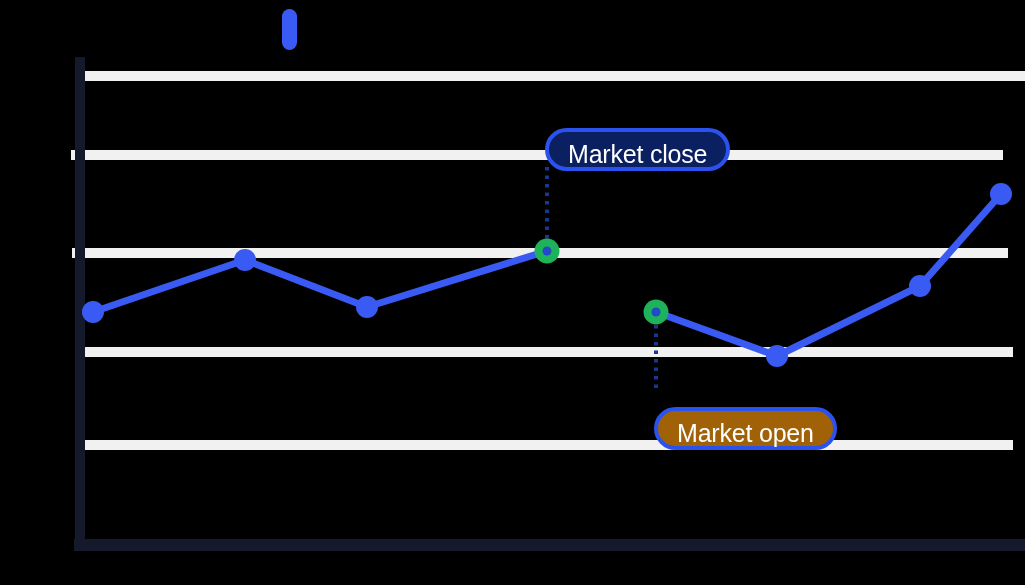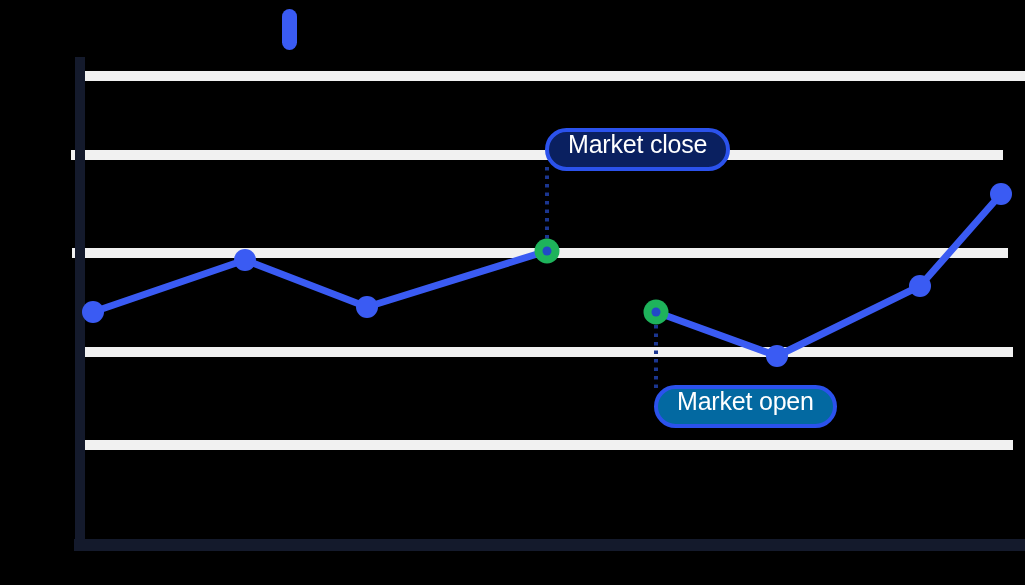--- a/index.html
+++ b/index.html
@@ -8,21 +8,21 @@
     width: 1025px;
     height: 585px;
     background: #000000;
     overflow: hidden;
     font-family: "Liberation Sans", sans-serif;
   }
   .chart-svg { position: absolute; left: 0; top: 0; }
   .badge {
     position: absolute;
     display: inline-flex;
-    align-items: flex-start;
+    align-items: flex-end;
     justify-content: center;
     height: 43px;
     padding: 0 19px;
     box-sizing: border-box;
     border-radius: 999px;
     white-space: nowrap;
     font-size: 25px;
     letter-spacing: -0.2px;
     line-height: 1;
   }
@@ -53,16 +53,16 @@
       <circle cx="656" cy="312" r="4.5" fill="#2149C8"></circle>
       <circle cx="777" cy="356" r="11" fill="#3A5BF3"></circle>
       <circle cx="920" cy="286" r="11" fill="#3A5BF3"></circle>
       <circle cx="1001" cy="194" r="11" fill="#3A5BF3"></circle>
     </svg>
 
   <div class="badge" id="badge-0" style="left: 545px; top: 128px; background: rgb(10, 32, 96); border: 4px solid rgb(43, 82, 236); color: rgb(255, 255, 255);">
     <span>Market close</span>
   </div>
 
-  <div class="badge" id="badge-1" style="left: 654px; top: 385px; background: #0369a1; border: 4px solid rgb(43, 82, 236); color: rgb(255, 255, 255);">
+  <div class="badge" id="badge-1" style="left: 654px; top: 407px; background: #a16207; border: 4px solid rgb(43, 82, 236); color: rgb(255, 255, 255);">
     <span>Market open</span>
   </div>
 </div>
 
 </body></html>

